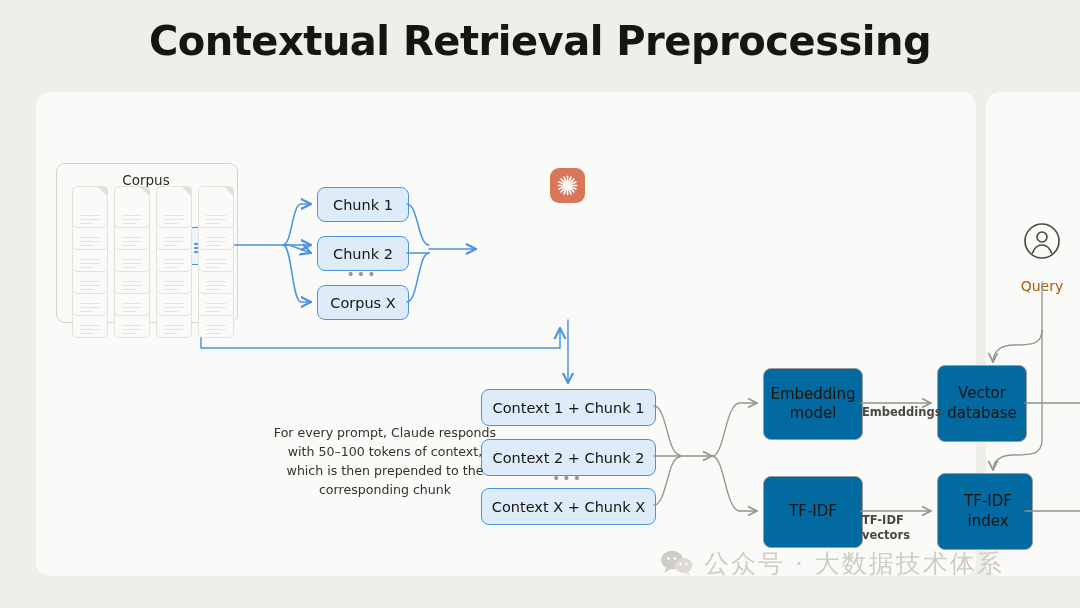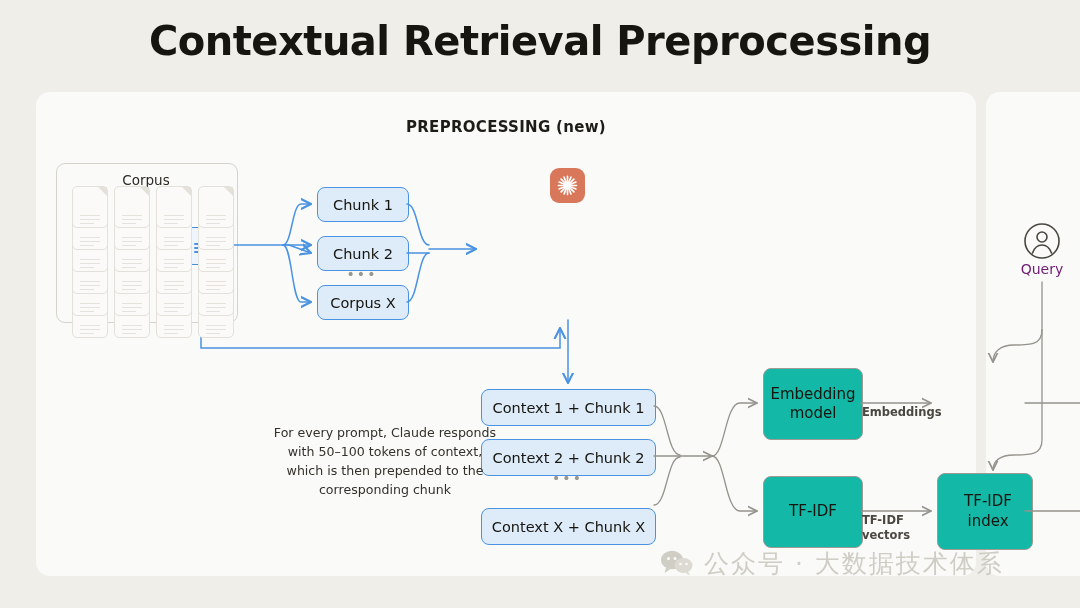--- a/index.html
+++ b/index.html
@@ -94,48 +94,48 @@
   }
 
   #logo-badge{
     position:absolute;left:550px;top:168px;width:35px;height:35px;
     background:#d9775a;border-radius:9px;z-index:6;
     display:flex;align-items:center;justify-content:center;
   }
 
   #ctx1{left:481px;top:389px;width:173px;height:35px;}
   #ctx2{left:481px;top:439px;width:173px;height:35px;}
-  #ctxX{left:481px;top:508px;width:173px;height:35px;}
+  #ctxX{left:481px;top:488px;width:173px;height:35px;}
   #ctx-ellipsis{left:481px;top:470px;width:173px;}
 
   #note-text{
     position:absolute;left:272px;top:424px;width:226px;text-align:center;
     font-size:12.6px;color:#34312a;line-height:1.5;
   }
 
   
   .gbox{
-    position:absolute;background:#14b8a6;border:1.3px solid #9d9b93;border-radius:8px;
+    position:absolute;background:#0369a1;border:1.3px solid #9d9b93;border-radius:8px;
     display:flex;align-items:center;justify-content:center;flex-direction:column;
     font-size:15px;color:#16150f;text-align:center;line-height:1.3;
   }
   #embedding-model{left:763px;top:368px;width:98px;height:70px;}
   #vector-db{left:937px;top:365px;width:88px;height:75px;}
   #tfidf{left:763px;top:476px;width:98px;height:70px;}
   #tfidf-index{left:937px;top:473px;width:88px;height:75px;padding-left:6px;}
 
   .edge-label{
     position:absolute;font-size:11.5px;color:#4a4740;line-height:1.3;font-weight:bold;
   }
   #lbl-embeddings{left:862px;top:405px;width:76px;}
   #lbl-tfidf-vec{left:862px;top:513px;width:76px;}
 
   
   #query-group{position:absolute;left:1016px;top:222px;width:52px;text-align:center;}
-  #query-label{font-size:14px;color:#701a75;margin-top:1px;}
+  #query-label{font-size:14px;color:#a16207;margin-top:18px;}
 
   
   #watermark{
     position:absolute;left:660px;top:546px;height:34px;
     display:flex;align-items:center;gap:10px;
     color:#cfcdc4;font-size:25px;letter-spacing:2px;
     font-family:"DejaVu Sans","Liberation Sans",sans-serif;
     z-index:30;pointer-events:none;white-space:nowrap;
   }
   svg{display:block;overflow:visible;}
@@ -144,21 +144,20 @@
 </head>
 <body>
 
 <div id="stage">
 
   <div class="page-title">Contextual Retrieval Preprocessing</div>
 
   <div class="panel" id="panel-main"></div>
   <div class="panel" id="panel-right"></div>
 
-  <div class="section-label">PREPROCESSING (new)</div>
 
   <svg id="wires" viewBox="0 0 1080 608">
     <defs>
       <marker id="ab" markerWidth="9" markerHeight="9" refX="7" refY="4.5" orient="auto">
         <path d="M0,1 L7,4.5 L0,8" fill="none" stroke="#4a93e2" stroke-width="1.4" stroke-linecap="round" stroke-linejoin="round"></path>
       </marker>
       <marker id="ag" markerWidth="9" markerHeight="9" refX="7" refY="4.5" orient="auto">
         <path d="M0,1 L7,4.5 L0,8" fill="none" stroke="#95938b" stroke-width="1.3" stroke-linecap="round" stroke-linejoin="round"></path>
       </marker>
     </defs>
@@ -385,20 +384,21 @@
   </div>
 
   <div class="bbox" id="ctx1">Context 1 + Chunk 1</div>
   <div class="bbox" id="ctx2">Context 2 + Chunk 2</div>
   <div class="ellipsis" id="ctx-ellipsis">•••</div>
   <div class="bbox" id="ctxX">Context X + Chunk X</div>
 
   <div id="note-text">For every prompt, Claude responds with 50–100 tokens of context, which is then prepended to the corresponding chunk</div>
 
   <div class="gbox" id="embedding-model">Embedding model</div>
+  <div class="gbox" id="vector-db">Vector database</div>
   <div class="gbox" id="tfidf">TF-IDF</div>
   <div class="gbox" id="tfidf-index">TF-IDF index</div>
 
   <div class="edge-label" id="lbl-embeddings">Embeddings</div>
   <div class="edge-label" id="lbl-tfidf-vec">TF-IDF vectors</div>
 
   <div id="query-group">
     <svg width="38" height="38" viewBox="0 0 38 38" style="margin:0 auto;">
       <circle cx="19" cy="19" r="17" fill="none" stroke="#4a4740" stroke-width="1.6"></circle>
       <circle cx="19" cy="15" r="5" fill="none" stroke="#4a4740" stroke-width="1.6"></circle>

